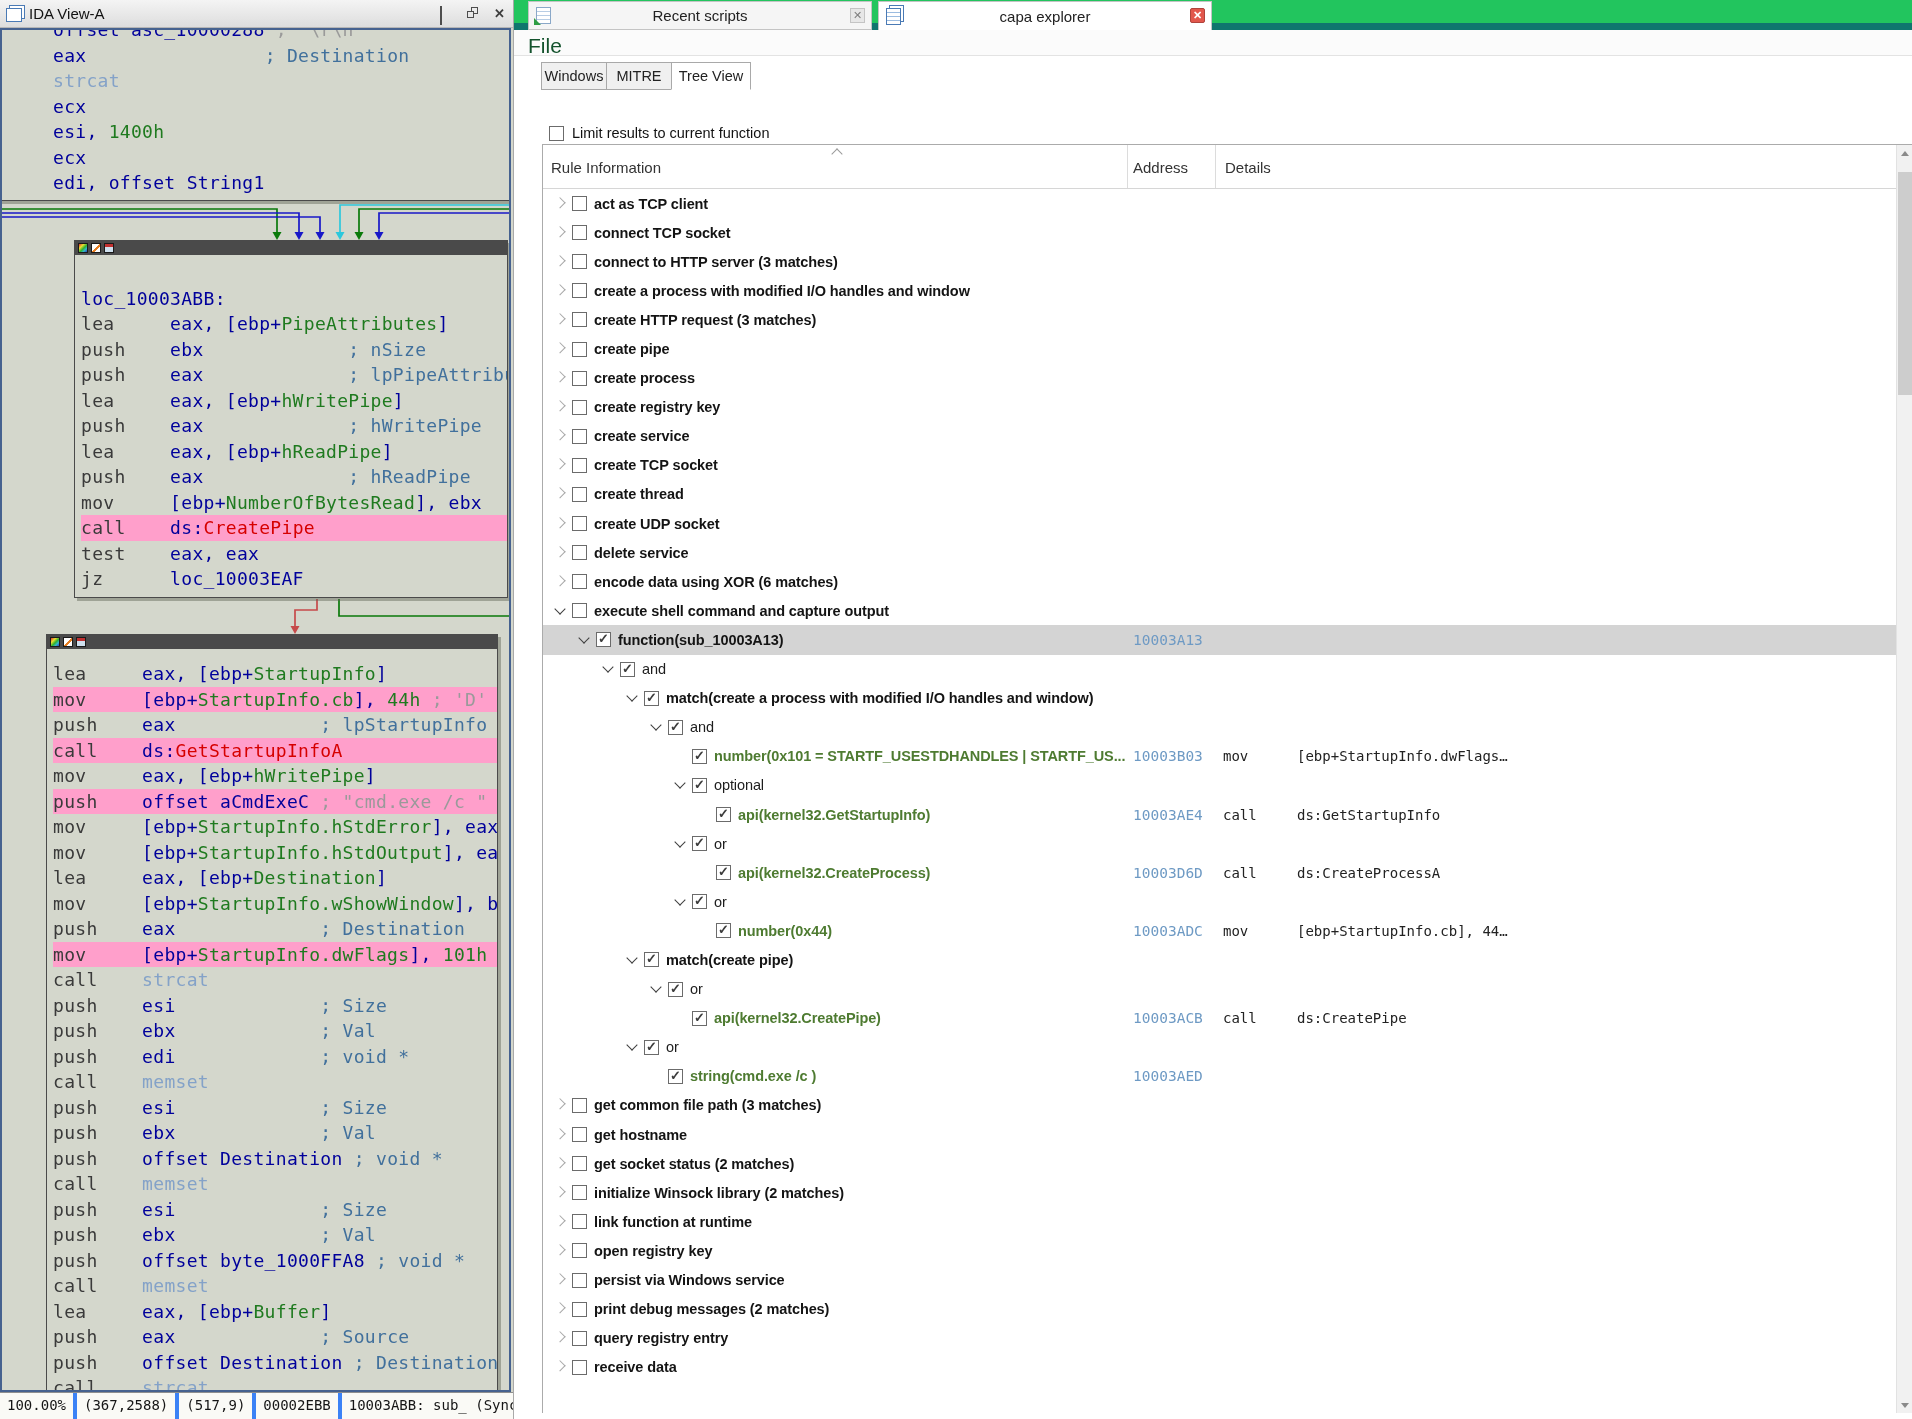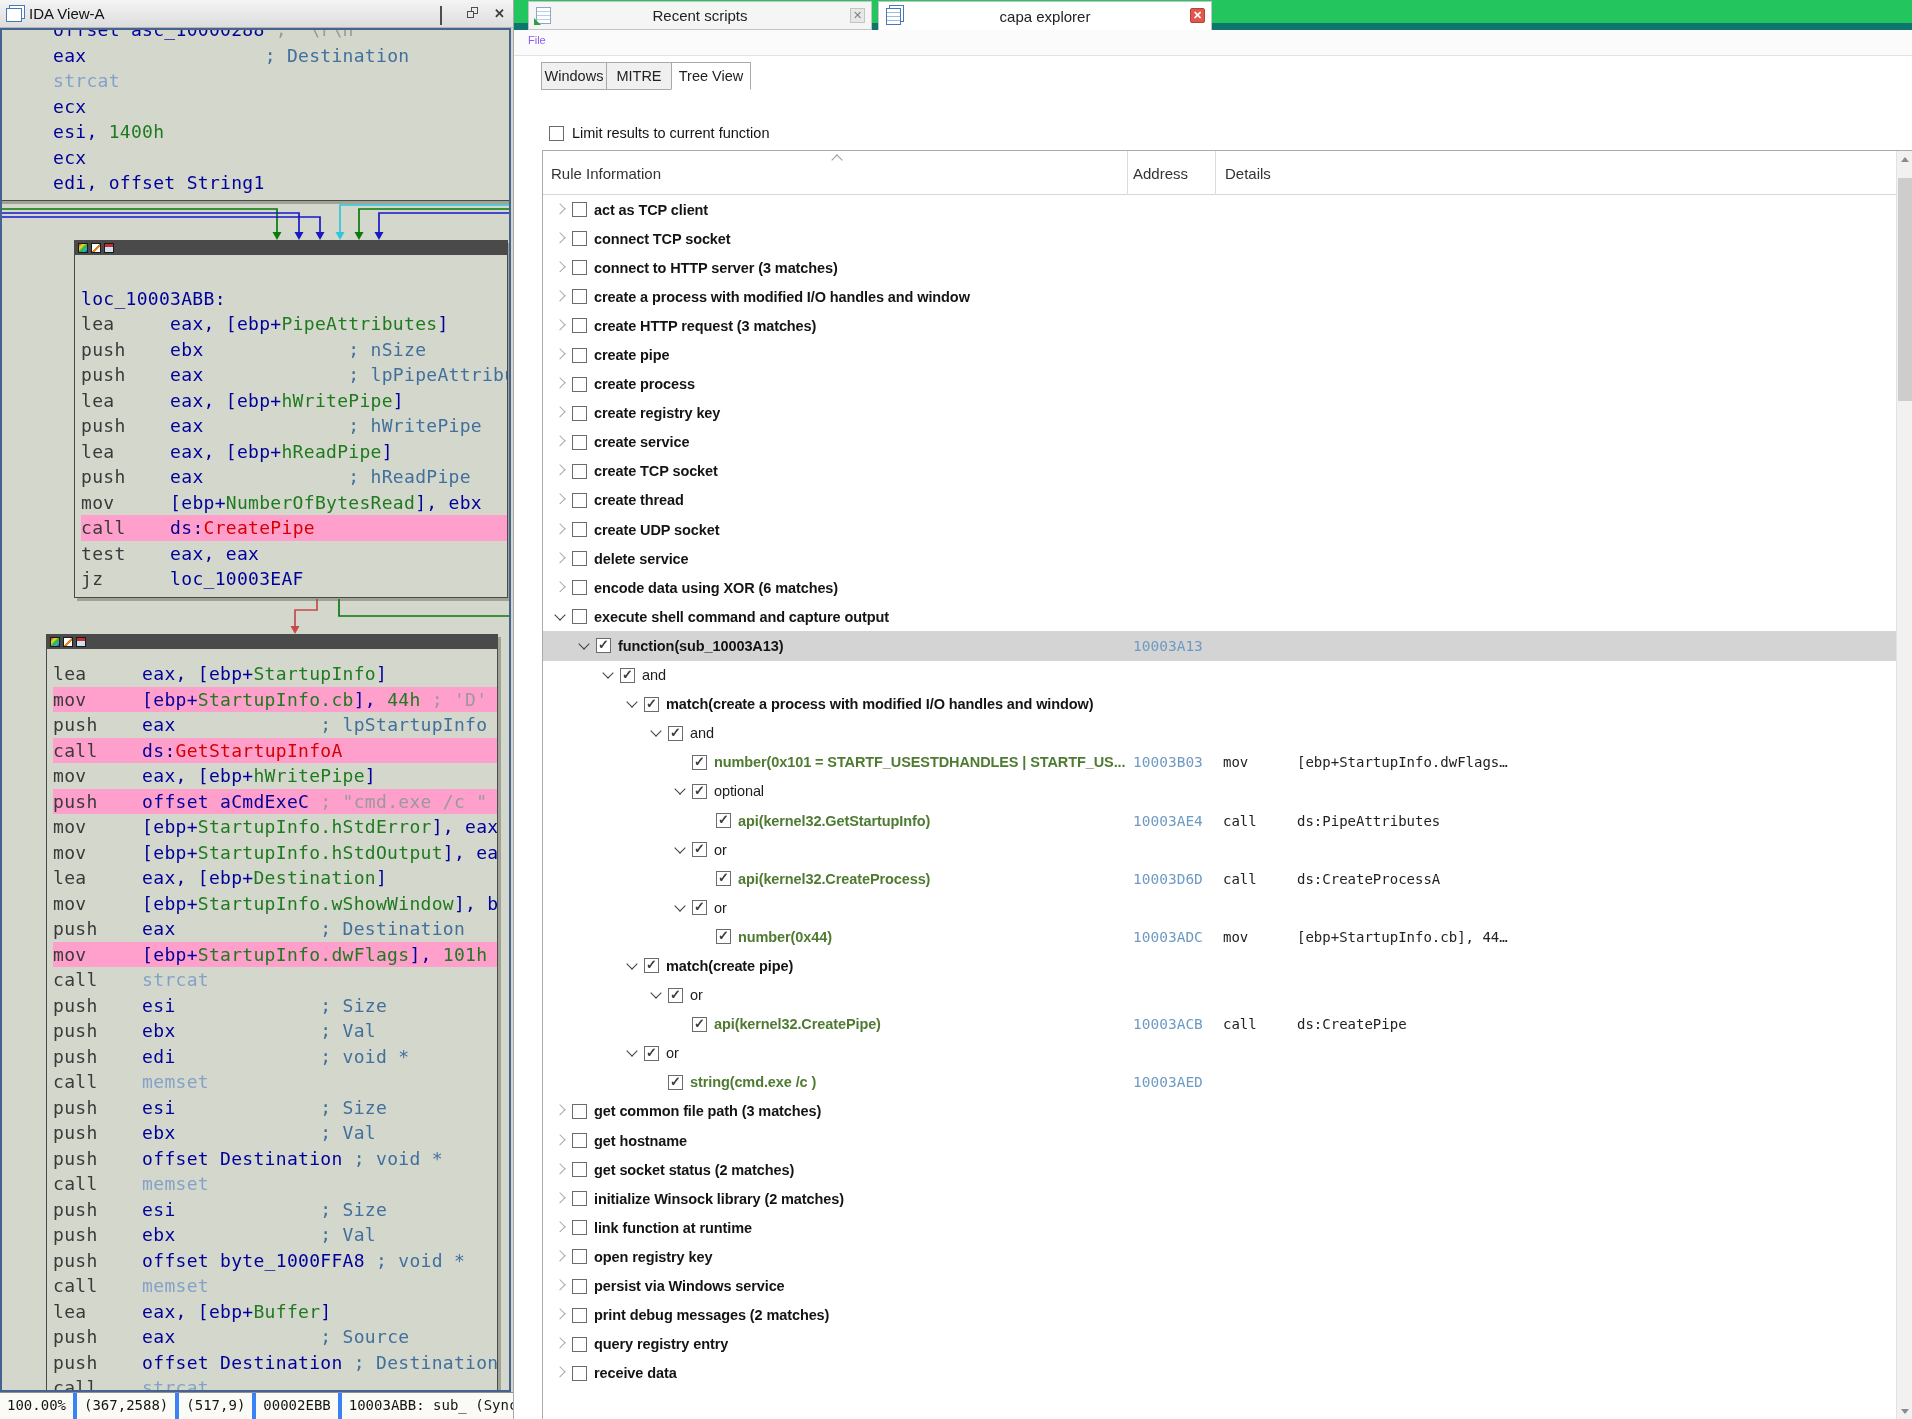--- a/index.html
+++ b/index.html
@@ -52,29 +52,29 @@
     background-image:repeating-linear-gradient(#fff 0 3px,#9cbce0 3px 4px);
     box-shadow:3px -3px 0 -1px #fff,3px -3px 0 0 #4a7ab5;}
   .script-icon{width:13px;height:15px;margin-left:7px;border:1px solid #8aa8c8;background:#fff;position:relative;z-index:2;
     background-image:repeating-linear-gradient(#fff 0 3px,#b8cde4 3px 4px);}
   .script-icon::after{content:"";position:absolute;left:-3px;bottom:-2px;width:0;height:0;
     border-left:7px solid #2F9E44;border-top:7px solid transparent;}
   .wtab-close{position:absolute;right:6px;top:6px;width:15px;height:15px;background:#E7E7E7;border:1px solid #C4C4C4;
     color:#7d7d7d;font-size:11px;line-height:13px;text-align:center;box-sizing:border-box;z-index:2;}
   .wtab-close.red{background:#E2574C;border:1px solid #B0443C;border-radius:2px;color:#fff;font-weight:bold;}
   #menurow{position:absolute;left:0;top:30px;width:100%;height:26px;background:#FBFBFB;border-bottom:1px solid #E3E3E3;box-sizing:border-box;}
-  #menu-file{position:absolute;left:14px;top:4px;font-size:11px;color:#8b5cf6;}
+  #menu-file{position:absolute;left:14px;top:4px;font-size:21px;color:#14532d;}
   .ctab{position:absolute;top:62px;height:28px;box-sizing:border-box;border:1px solid #A9A9A9;
     background:#F0F0F0;font-size:14.5px;color:#222;text-align:center;line-height:26px;}
   .ctab.active{background:#fff;border-bottom:1px solid #fff;z-index:2;}
   #limit-row{position:absolute;left:35px;top:125px;display:flex;align-items:center;}
   .qcb{width:15px;height:15px;border:1px solid #6b6b6b;background:#fff;box-sizing:border-box;flex:none;}
   #limit-label{margin-left:8px;font-size:14.5px;color:#111;}
   
-  #tree{position:absolute;left:28px;top:150px;width:1371px;height:1269px;
+  #tree{position:absolute;left:28px;top:144px;width:1371px;height:1269px;
     border:1px solid #ABABAB;border-bottom:none;border-right:none;background:#fff;box-sizing:border-box;overflow:hidden;}
   #tree-header{position:absolute;left:0;top:0;width:100%;height:44px;background:#fff;border-bottom:1px solid #D6D6D6;box-sizing:border-box;}
   .hcell{position:absolute;top:14px;font-size:15px;color:#333;}
   .hdiv{position:absolute;top:0;height:43px;border-left:1px solid #DCDCDC;}
   .sortup{position:absolute;left:290px;top:5px;width:7px;height:7px;
     border-left:1.5px solid #9a9a9a;border-top:1.5px solid #9a9a9a;transform:rotate(45deg);}
   #tree-rows{position:absolute;left:0;top:44px;width:1354px;height:1225px;overflow:hidden;}
   .trow{position:relative;display:flex;align-items:center;height:29.1px;font-size:14.5px;letter-spacing:-.1px;}
   .trow.sel{background:#D4D4D4;}
   .ind{flex:none;height:1px;}
@@ -373,21 +373,21 @@
             <span class="tcb checked"></span>
             <span class="tlab lab-stmt">optional</span>
           </div>
           <div class="trow">
             <span class="ind" style="width: 154px;"></span>
             <span class="chevslot"></span>
             <span class="tcb checked"></span>
             <span class="tlab lab-feat">api(kernel32.GetStartupInfo)</span>
             <span class="taddr">10003AE4</span>
             <span class="tmnem">call</span>
-            <span class="topr">ds:PipeAttributes</span>
+            <span class="topr">ds:GetStartupInfo</span>
           </div>
           <div class="trow">
             <span class="ind" style="width: 130px;"></span>
             <span class="chevslot">
               <span class="chev open"></span>
             </span>
             <span class="tcb checked"></span>
             <span class="tlab lab-stmt">or</span>
           </div>
           <div class="trow">

